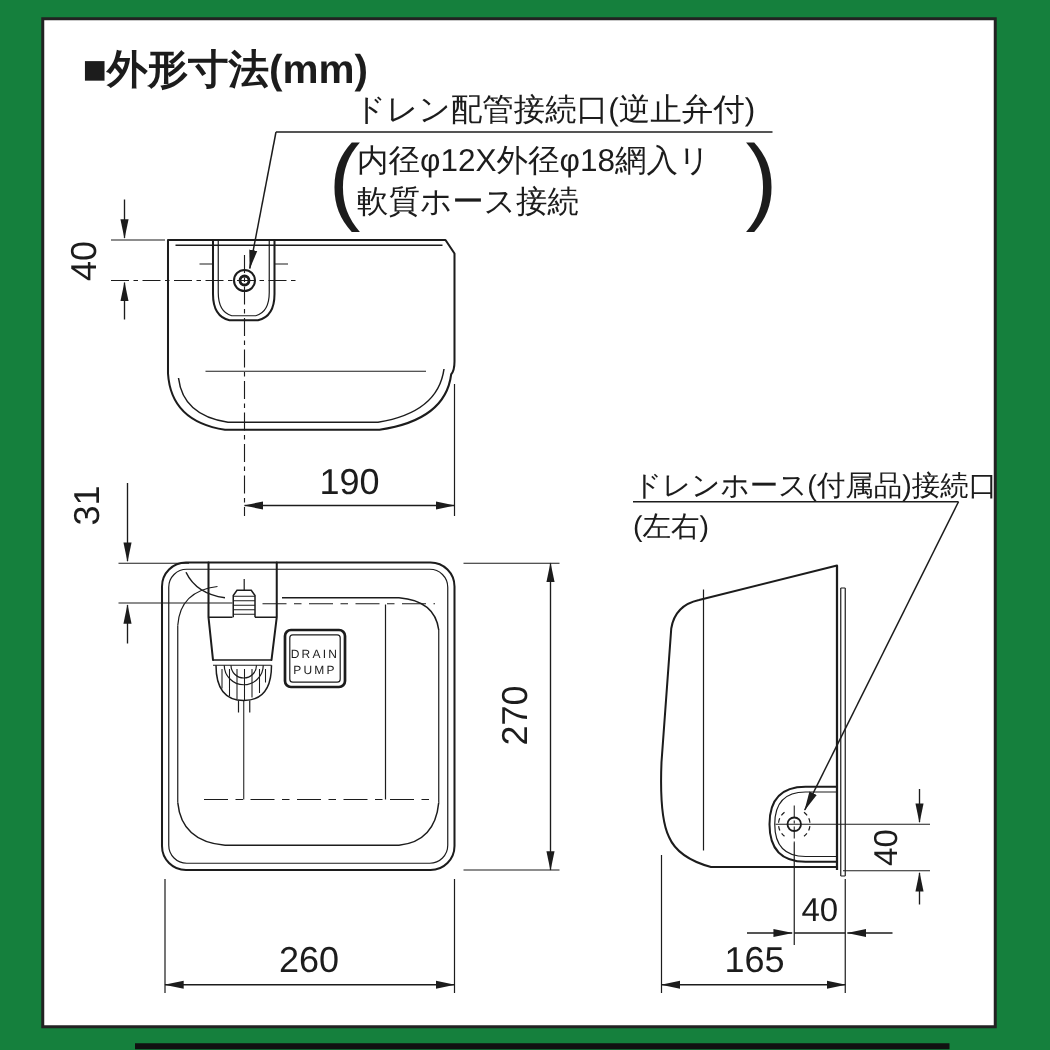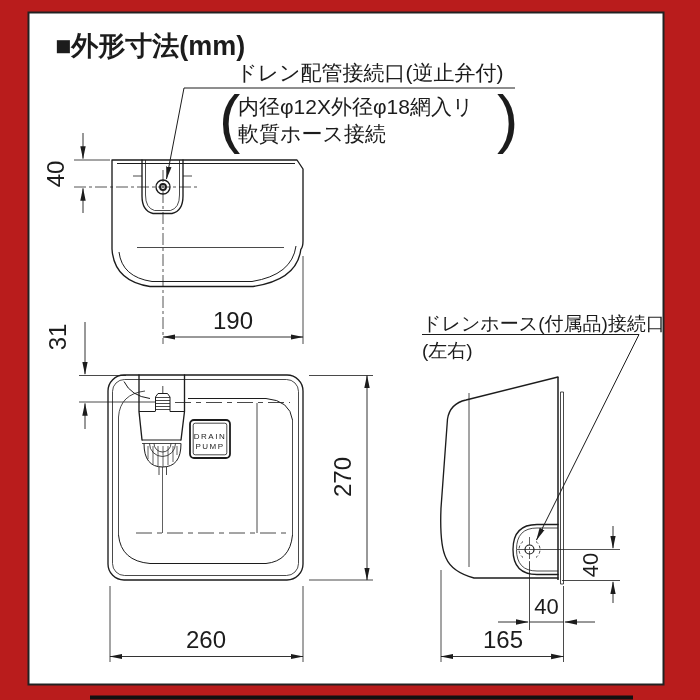--- a/index.html
+++ b/index.html
@@ -1,16 +1,16 @@
 <!DOCTYPE html>
 <html><head>
 <meta charset="utf-8">
 <style>
   html,body{margin:0;padding:0;background:#fff;}
-  .canvas{position:relative;width:700px;height:700px;background:#b91c1c;overflow:hidden;
+  .canvas{position:relative;width:700px;height:700px;background:#15803d;overflow:hidden;
           font-family:"Liberation Sans","DejaVu Sans",sans-serif;}
   svg text{fill:#1c1c1c;}
   .jp{font-family:"Liberation Sans","DejaVu Sans",sans-serif;}
   .dimnum{font-size:24px;}
   .thin{stroke:#1c1c1c;stroke-width:0.8;fill:none;}
   .med{stroke:#1c1c1c;stroke-width:1;fill:none;}
   .main{stroke:#1c1c1c;stroke-width:1.35;fill:none;stroke-linejoin:round;stroke-linecap:round;}
   .dimln{stroke:#1c1c1c;stroke-width:0.9;fill:none;}
   .cline{stroke:#1c1c1c;stroke-width:0.75;fill:none;stroke-dasharray:12 3 3 3;}
 </style>

